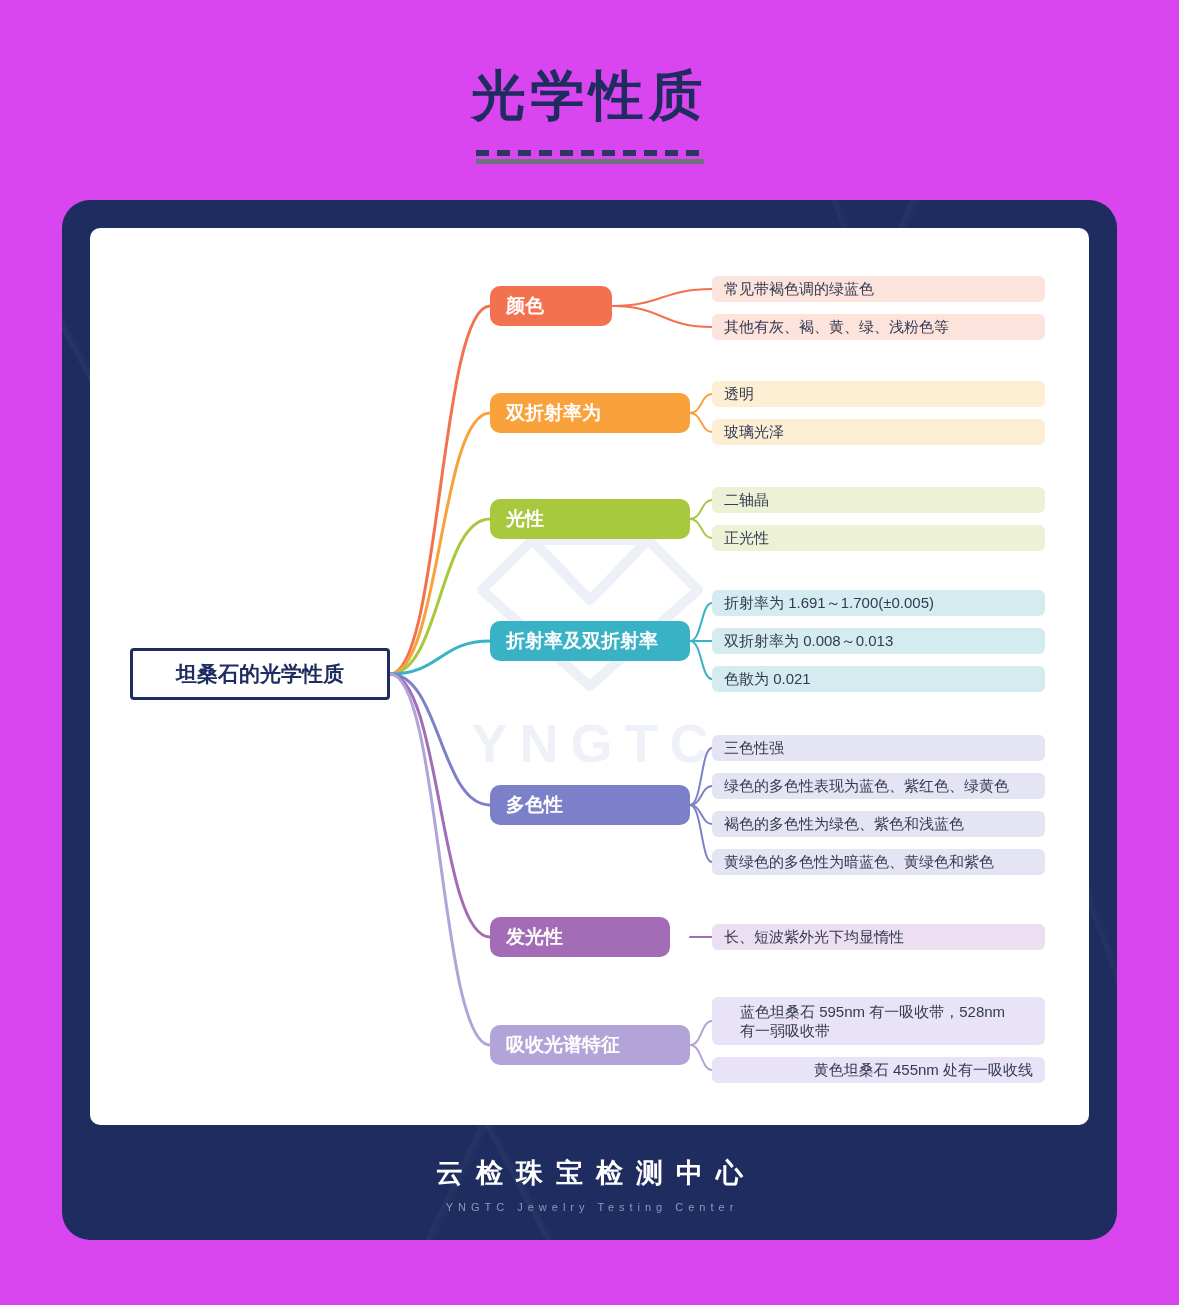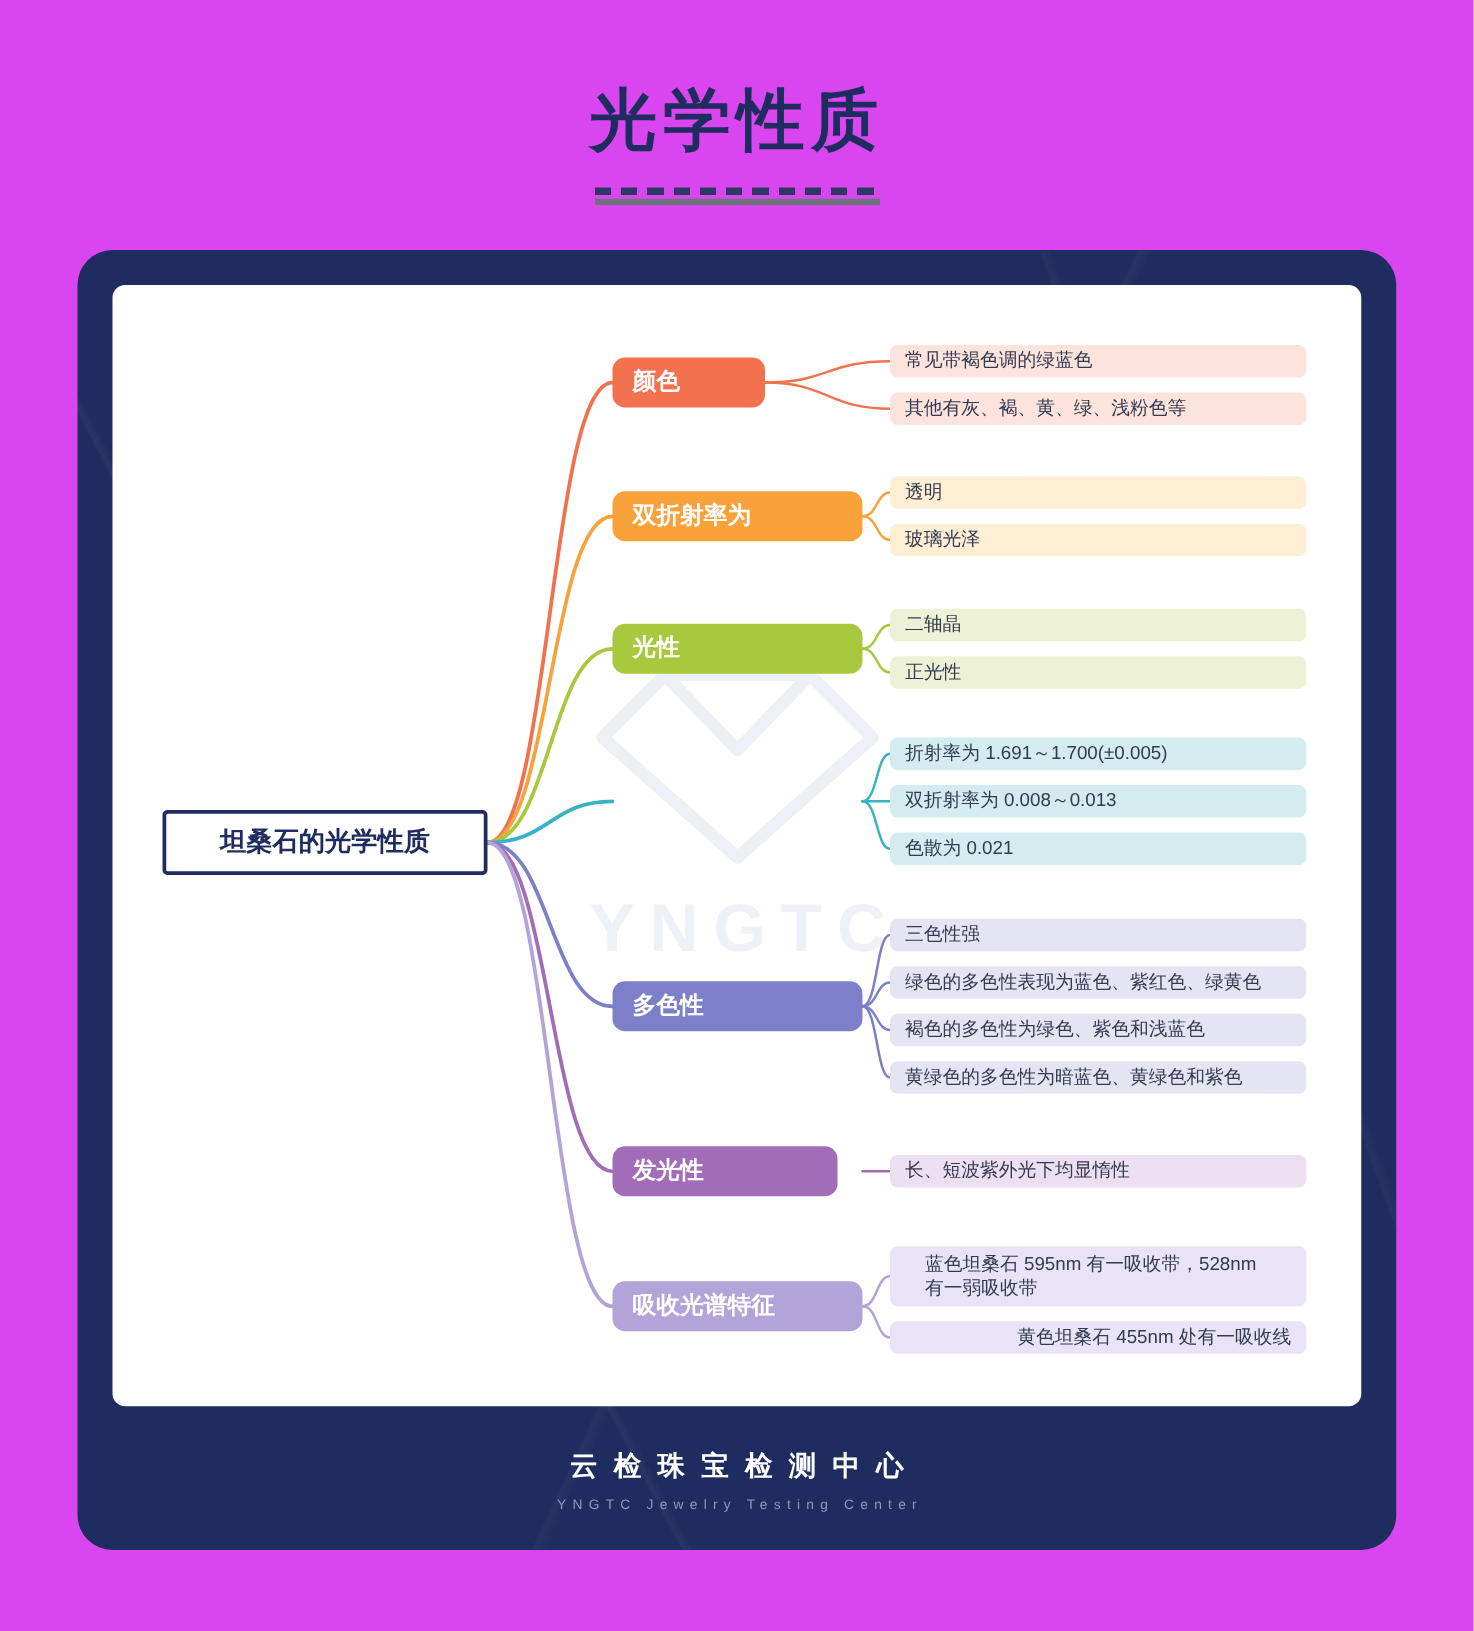--- a/index.html
+++ b/index.html
@@ -35,21 +35,21 @@
           border:3px solid #1e2c5f; border-radius:4px; text-align:center; line-height:46px;
           font-size:21px; font-weight:bold; }
   .branch { position:absolute; left:400px; height:40px; border-radius:10px; color:#fff;
             font-size:19px; font-weight:bold; line-height:40px; padding-left:16px; }
   .leaf { position:absolute; left:622px; width:333px; height:26px; line-height:26px; border-radius:6px;
           font-size:15px; color:#333a52; padding:0 12px; white-space:nowrap; overflow:hidden; }
   .leaf.tall { height:auto; min-height:48px; white-space:normal; line-height:19px; padding:5px 28px; overflow:visible; }
 
   .footer { position:absolute; left:0; bottom:0; width:100%; height:112px;
             display:flex; flex-direction:column; align-items:center; justify-content:center; }
-  .footer-name { color:#ffffff; font-size:22px; font-weight:bold; letter-spacing:13px; text-indent:13px; }
+  .footer-name { color:#ffffff; font-size:27px; font-weight:bold; letter-spacing:13px; text-indent:13px; }
   .footer-sub { margin-top:10px; color:#8e9aba; font-size:11px; letter-spacing:5px; text-indent:5px; }
 </style>
 </head>
 <body>
 
 <div class="page">
 
   <h1 class="title" style="color: rgb(30, 44, 95);">光学性质</h1>
   <div class="title-dash">
     <div class="dash-navy"></div>
@@ -100,20 +100,21 @@
 
         <path class="sub" d="M600 817 C612 817 611 793 622 793" stroke="#b2a3d8"></path>
         <path class="sub" d="M600 817 C612 817 611 842 622 842" stroke="#b2a3d8"></path>
       </svg>
 
       <div class="root" style="color: rgb(30, 44, 95); border-color: rgb(30, 44, 95);">坦桑石的光学性质</div>
 
       <div class="branch" style="top: 58px; width: 122px; background: rgb(242, 113, 78);">颜色</div>
       <div class="branch" style="top: 165px; width: 200px; background: rgb(249, 161, 59);">双折射率为</div>
       <div class="branch" style="top: 271px; width: 200px; background: rgb(168, 200, 61);">光性</div>
+      <div class="branch" style="top: 393px; width: 200px; background: rgb(56, 178, 196);">折射率及双折射率</div>
       <div class="branch" style="top: 557px; width: 200px; background: rgb(124, 128, 200);">多色性</div>
       <div class="branch" style="top: 689px; width: 180px; background: rgb(162, 108, 182);">发光性</div>
       <div class="branch" style="top: 797px; width: 200px; background: rgb(178, 163, 216);">吸收光谱特征</div>
 
       <div class="leaf" style="top: 48px; background: rgb(252, 227, 219);">常见带褐色调的绿蓝色</div>
       <div class="leaf" style="top: 86px; background: rgb(252, 227, 219);">其他有灰、褐、黄、绿、浅粉色等</div>
 
       <div class="leaf" style="top: 153px; background: rgb(253, 238, 212);">透明</div>
       <div class="leaf" style="top: 191px; background: rgb(253, 238, 212);">玻璃光泽</div>
 

